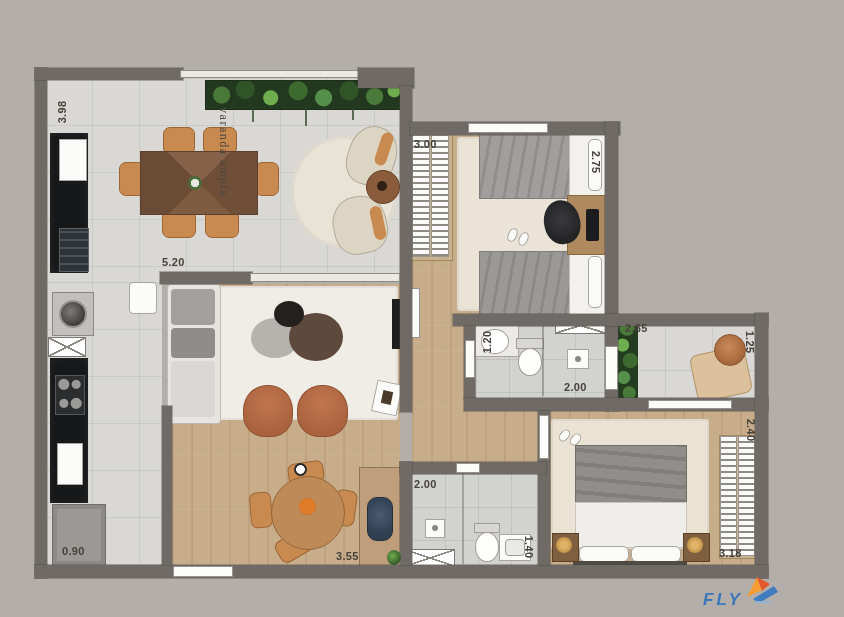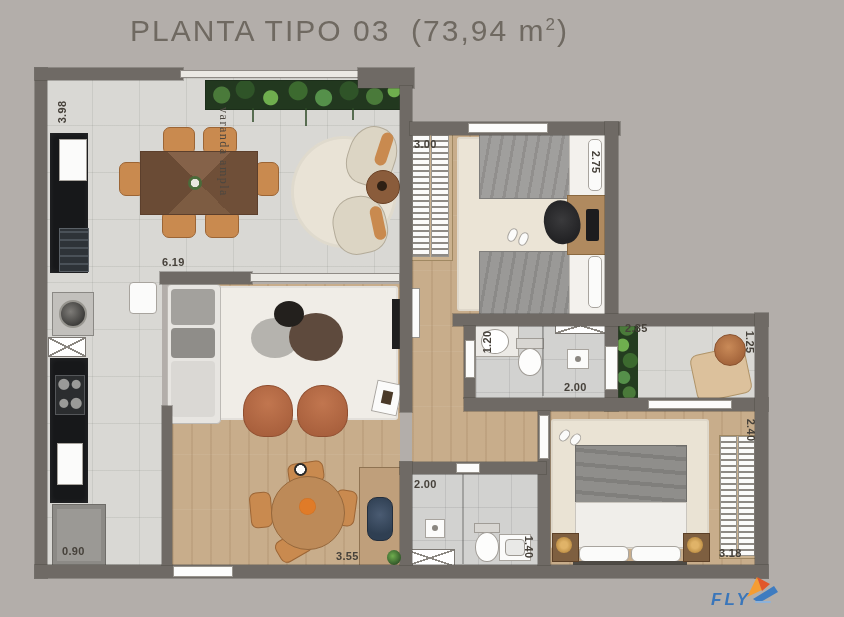--- a/index.html
+++ b/index.html
@@ -31,32 +31,28 @@
   .washer{position:absolute;background:#c2c0bc;border:1px solid #8a8884;box-sizing:border-box;}
   .washer::after{content:"";position:absolute;left:50%;top:50%;width:24px;height:24px;transform:translate(-50%,-50%);border-radius:50%;background:radial-gradient(circle at 40% 40%,#7e7c78,#3f3e3c 70%);border:2px solid #97958f;}
   .stove{position:absolute;background:#2b2d2f;border:1px solid #55575a;background-image:radial-gradient(circle at 28% 22%,#9a9a98 0 5px,transparent 6px),radial-gradient(circle at 72% 22%,#9a9a98 0 4px,transparent 5px),radial-gradient(circle at 28% 72%,#9a9a98 0 4px,transparent 5px),radial-gradient(circle at 72% 72%,#9a9a98 0 5px,transparent 6px);}
   .racks{position:absolute;background:repeating-linear-gradient(180deg,#fbfbfa 0 4px,#8e8a84 4px 6px);border:1px solid #9a968f;box-sizing:border-box;}
   .planter{position:absolute;background-color:#22381f;background-image:radial-gradient(circle at 8% 50%,#4a7a3a 0 8px,transparent 9px),radial-gradient(circle at 20% 30%,#2f5428 0 9px,transparent 10px),radial-gradient(circle at 33% 60%,#6fae4e 0 7px,transparent 8px),radial-gradient(circle at 47% 35%,#3c6a2f 0 9px,transparent 10px),radial-gradient(circle at 60% 60%,#55904a 0 8px,transparent 9px),radial-gradient(circle at 73% 35%,#2f5428 0 9px,transparent 10px),radial-gradient(circle at 86% 55%,#4a7a3a 0 8px,transparent 9px),radial-gradient(circle at 96% 35%,#6fae4e 0 6px,transparent 7px);border:1px solid #1c2e1a;}
   .garden{position:absolute;background-color:#243c20;background-image:radial-gradient(circle at 50% 8%,#4a7a3a 0 7px,transparent 8px),radial-gradient(circle at 30% 30%,#6fae4e 0 6px,transparent 7px),radial-gradient(circle at 65% 50%,#3c6a2f 0 7px,transparent 8px),radial-gradient(circle at 35% 72%,#55904a 0 6px,transparent 7px),radial-gradient(circle at 60% 92%,#4a7a3a 0 6px,transparent 7px);}
   .sprig{position:absolute;width:2px;background:rgba(44,74,38,.75);}
   .footer-note{left:38px;top:587px;font-size:13.5px;font-weight:700;letter-spacing:.4px;}
   .usb-note{left:627px;top:278px;font-size:13px;letter-spacing:.2px;}
   .logo{position:absolute;left:703px;top:583px;width:100px;height:32px;}
-  .logo-text{position:absolute;left:8px;top:7px;font-size:17px;font-weight:700;font-style:italic;letter-spacing:3px;color:var(--logo-blue,#3a76ba);}
+  .logo-text{position:absolute;left:0;top:7px;font-size:17px;font-weight:700;font-style:italic;letter-spacing:3px;color:var(--logo-blue,#3a76ba);}
   .logo-tag{position:absolute;left:52px;top:18px;width:16px;height:2px;background:#8fb2d8;border-radius:2px;}
 </style>
 </head>
 <body>
 
 <div class="stage">
 
-  <div class="title">
-    <span>PLANTA TIPO 03</span>
-    <span>&nbsp;<span>(73,94 m</span><sup>2</sup><span>)</span></span>
-  </div>
 
   <div class="floor-tile" style="left:45px;top:78px;width:355px;height:204px;"></div>
   <div class="floor-tile" style="left:45px;top:282px;width:117px;height:283px;"></div>
   <div class="floor-wood" style="left:172px;top:284px;width:228px;height:281px;"></div>
   <div class="floor-wood" style="left:412px;top:134px;width:193px;height:192px;"></div>
   <div class="floor-wood" style="left:412px;top:326px;width:54px;height:136px;"></div>
   <div class="floor-wood" style="left:466px;top:411px;width:72px;height:51px;"></div>
   <div class="floor-bath" style="left:476px;top:326px;width:129px;height:72px;"></div>
   <div class="floor-tile" style="left:618px;top:323px;width:137px;height:75px;"></div>
   <div class="floor-wood" style="left:550px;top:411px;width:205px;height:154px;"></div>
@@ -194,21 +190,21 @@
 
   <div class="win" style="left:468px;top:123px;width:80px;height:10px;"></div>
   <div class="win" style="left:648px;top:400px;width:84px;height:9px;"></div>
   <div class="win" style="left:605px;top:346px;width:13px;height:44px;"></div>
   <div class="win" style="left:173px;top:566px;width:60px;height:11px;"></div>
   <div class="win" style="left:465px;top:340px;width:10px;height:38px;"></div>
   <div class="win" style="left:539px;top:415px;width:10px;height:44px;"></div>
   <div class="win" style="left:456px;top:463px;width:24px;height:10px;"></div>
 
   <div class="dim vert-ccw" style="left:62px;top:112px;">3.98</div>
-  <div class="dim" style="left:162px;top:256px;">6.19</div>
+  <div class="dim" style="left:162px;top:256px;">5.20</div>
   <div class="dim" style="left:414px;top:138px;">3.00</div>
   <div class="dim vert" style="left:596px;top:162px;">2.75</div>
   <div class="dim vert-ccw" style="left:487px;top:342px;">1.20</div>
   <div class="dim" style="left:564px;top:381px;">2.00</div>
   <div class="dim" style="left:625px;top:322px;">2.85</div>
   <div class="dim vert" style="left:750px;top:342px;">1.25</div>
   <div class="dim vert" style="left:751px;top:430px;">2.40</div>
   <div class="dim" style="left:62px;top:545px;">0.90</div>
   <div class="dim" style="left:414px;top:478px;">2.00</div>
   <div class="dim" style="left:336px;top:550px;">3.55</div>

